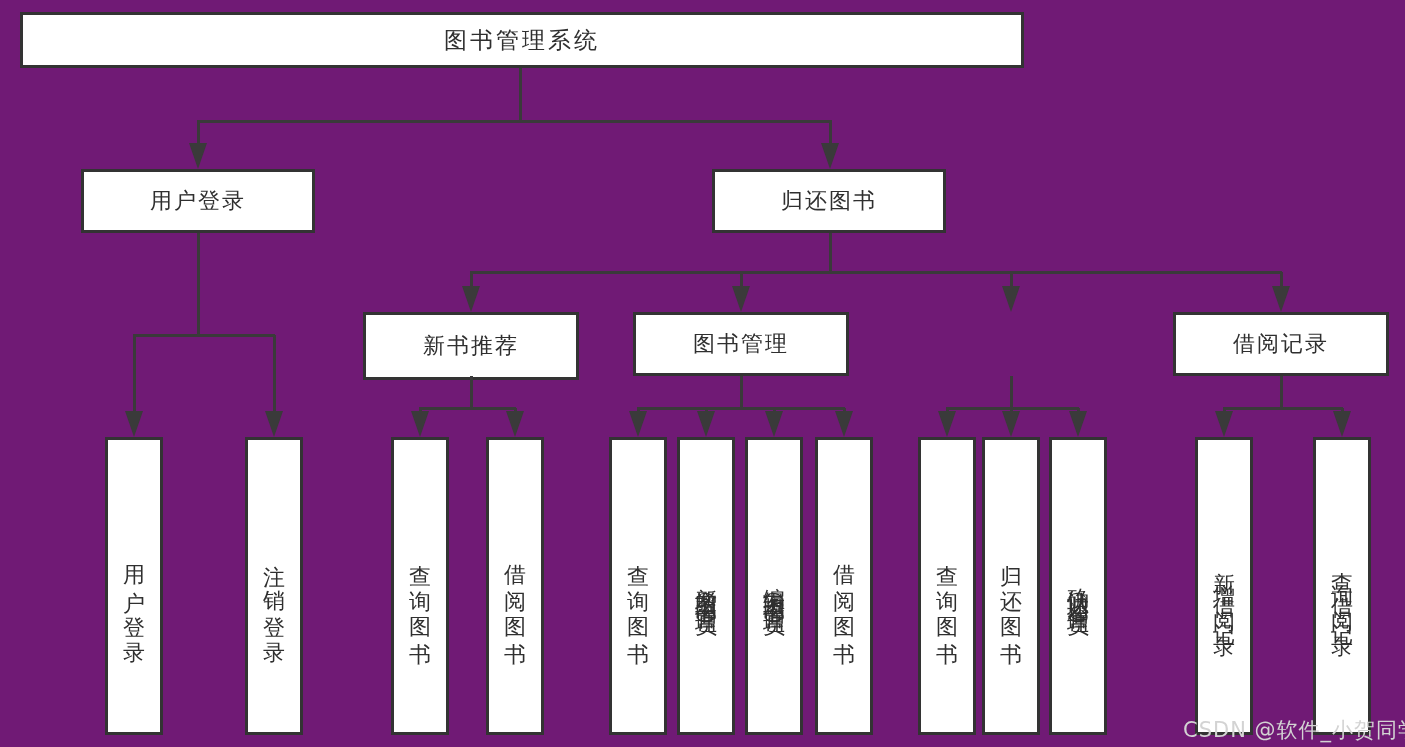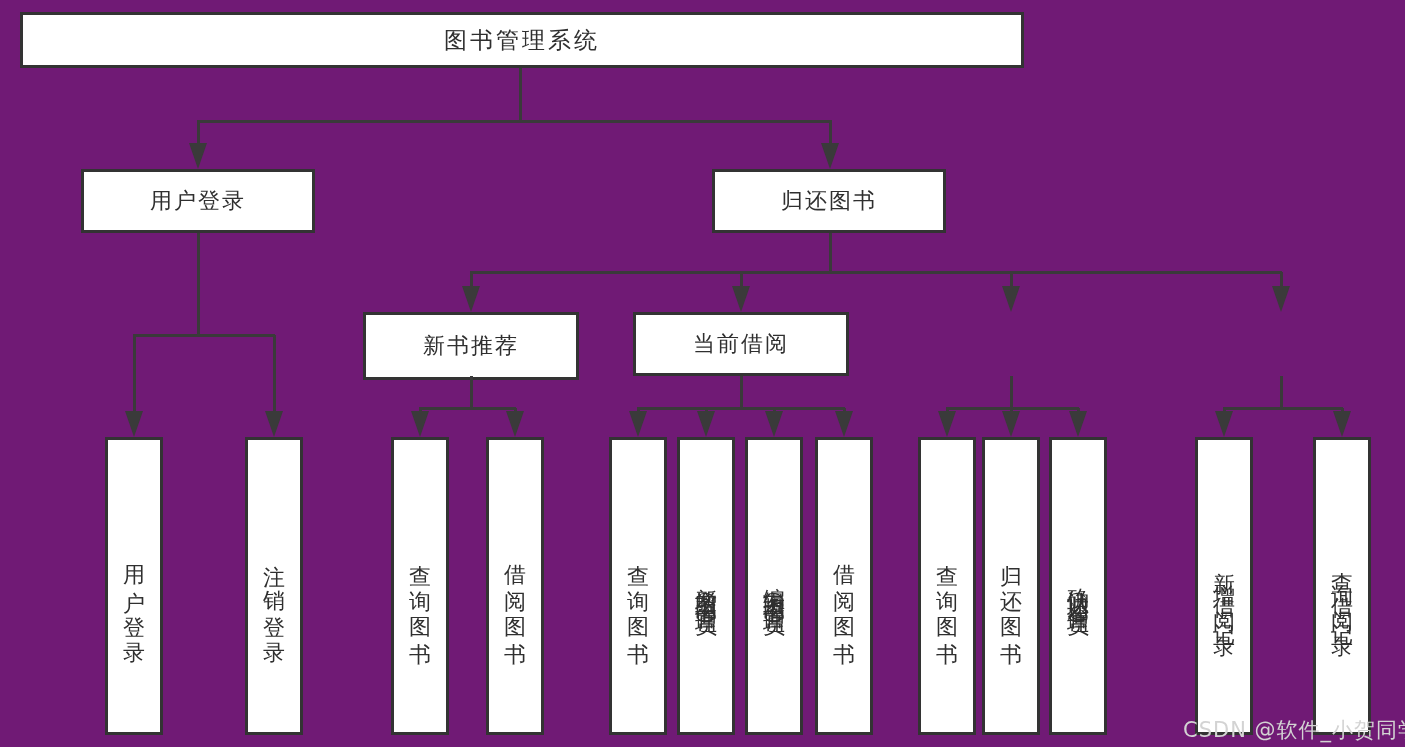--- a/index.html
+++ b/index.html
@@ -63,21 +63,24 @@
     <span>用户登录</span>
   </div>
   <div class="box h" style="left:712px;top:169px;width:234px;height:64px">
     <span>归还图书</span>
   </div>
 
   <div class="box h" style="left:363px;top:312px;width:216px;height:68px">
     <span>新书推荐</span>
   </div>
   <div class="box h" style="left:633px;top:312px;width:216px;height:64px">
-    <span>当前借阅</span>
+    <span>图书管理</span>
+  </div>
+  <div class="box h" style="left:1173px;top:312px;width:216px;height:64px">
+    <span>借阅记录</span>
   </div>
 
   <div class="box" style="left:105px;top:437px;width:58px;height:298px">
     <span class="vt ls4">用户登录</span>
   </div>
   <div class="box" style="left:245px;top:437px;width:58px;height:298px">
     <span class="vt ls4">注销登录</span>
   </div>
 
   <div class="box" style="left:391px;top:437px;width:58px;height:298px">

